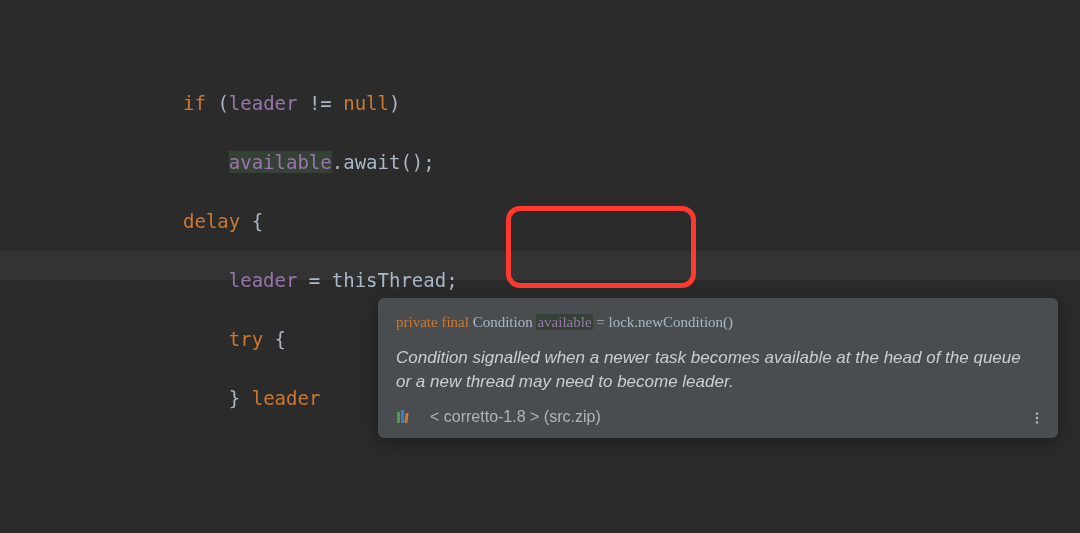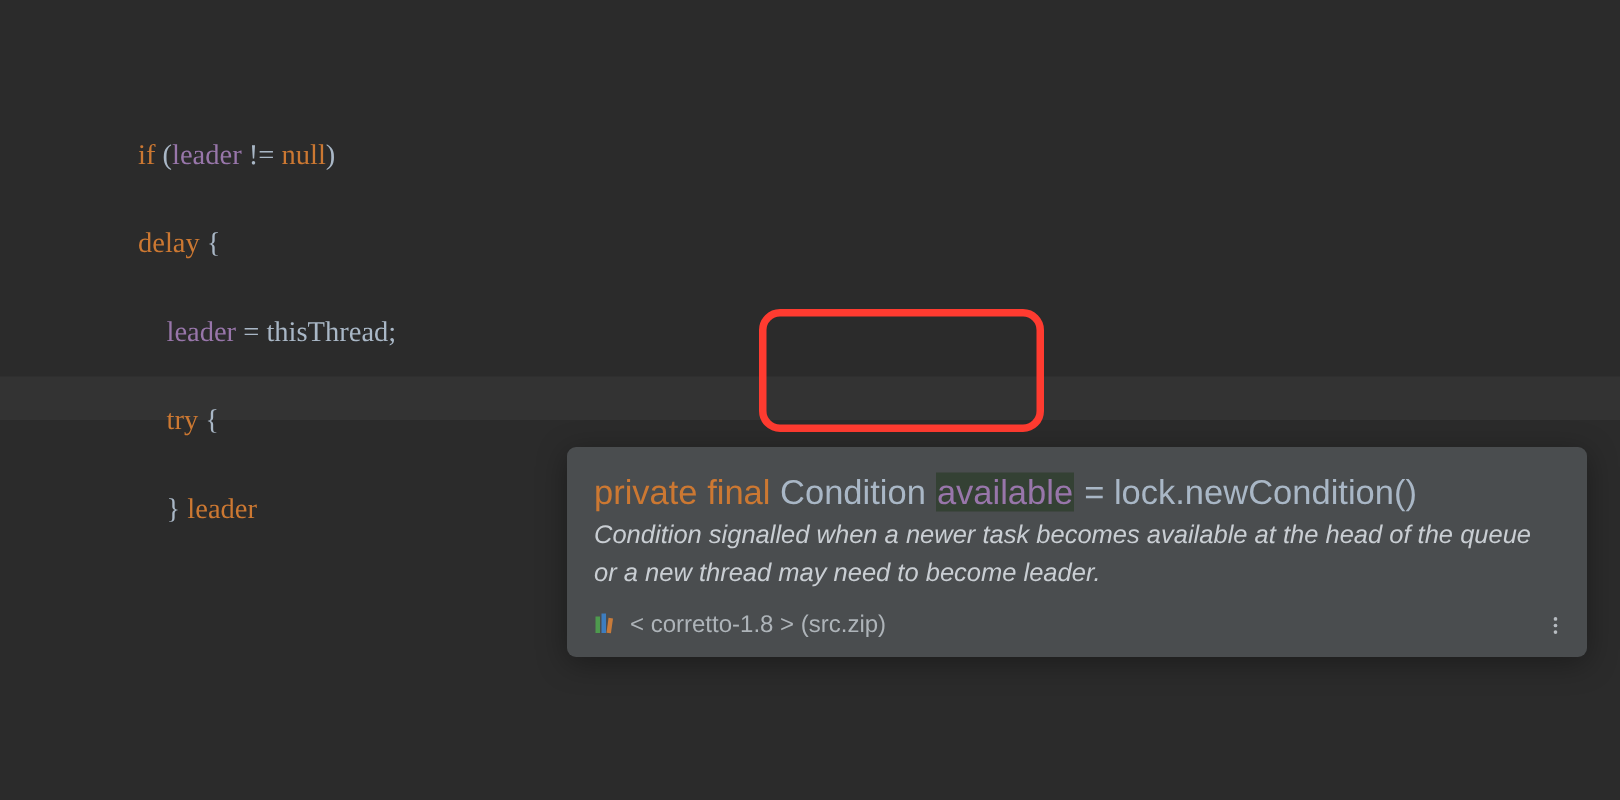--- a/index.html
+++ b/index.html
@@ -20,22 +20,21 @@
     left: 0;
     width: 1080px;
     height: 533px;
     white-space: pre;
     line-height: 29.5px;
     letter-spacing: 0px;
   }
   .line {
     display: block;
     height: 29.5px;
-    padding-left: 16px;
-    font-family: Liberation Serif, serif;
+    padding-left: 0;
   }
   .kw   { color: #cc7832; }           
   .ident{ color: #a9b7c6; }           
   .field{ color: #9876aa; }           
   .bgfield { background: #344134; }   
   .call { color: #a9b7c6; }
   .curmeth { font-style: italic; color: #a9b7c6; }
   .punct { color: #a9b7c6; }
 
   .line-highlight {
@@ -69,37 +68,38 @@
     border-radius: 6px;
     padding: 14px 18px 10px 18px;
     color: #c9ced3;
     font-family: -apple-system, BlinkMacSystemFont, "Segoe UI", sans-serif;
     font-size: 17px;
     line-height: 1.45;
     box-shadow: 0 4px 20px rgba(0,0,0,0.35);
     box-sizing: border-box;
   }
   .tooltip .sig {
-    font-family: Liberation Sans, sans-serif;
-    font-size: 23px;
+    font-family: Liberation Serif, serif;
+    font-size: 15px;
     white-space: pre;
+    margin-bottom: 12px;
   }
   .tooltip .sig .tkw   { color: #cc7832; }
   .tooltip .sig .ttype { color: #a9b7c6; }
   .tooltip .sig .tname { color: #9876aa; background:#344134; padding:0 1px;}
   .tooltip .sig .tother{ color: #a9b7c6; }
   .tooltip .doc {
     color: #c9ced3;
     margin-bottom: 10px;
     font-style: italic;
   }
   .tooltip .src {
     display: flex;
     align-items: center;
-    gap: 8px;
+    gap: 18px;
     color: #aeb4b9;
     font-size: 16px;
   }
   .tooltip .more {
     position: absolute;
     right: 14px;
     bottom: 6px;
     color: #b7bcc1;
     cursor: pointer;
     font-family: sans-serif;
@@ -113,20 +113,21 @@
   
 </style>
 </head>
 <body>
 
 <div class="line-highlight"></div>
 
 <div class="editor">
 <span class="line"><span class="ident"></span></span>
 <span class="line"><span>                </span><span class="kw">if</span><span> </span><span class="punct">(</span><span class="field">leader</span><span class="punct"> != </span><span class="kw">null</span><span class="punct">)</span></span>
+<span class="line"><span>                    </span><span class="field bgfield">available</span><span class="punct">.</span><span class="call">await</span><span class="punct">();</span></span>
 <span class="line"><span>                </span><span class="kw">delay</span><span> </span><span class="punct">{</span></span>
 <span class="line"><span>                    </span><span class="field">leader</span><span class="punct"> = </span><span class="ident">thisThread</span><span class="punct">;</span></span>
 <span class="line"><span>                    </span><span class="kw">try</span><span> </span><span class="punct">{</span></span>
 <span class="line"><span>                    </span><span class="punct">}</span><span> </span><span class="kw">leader</span><span> </span></span>
 
 
 
 
 
 </div>

